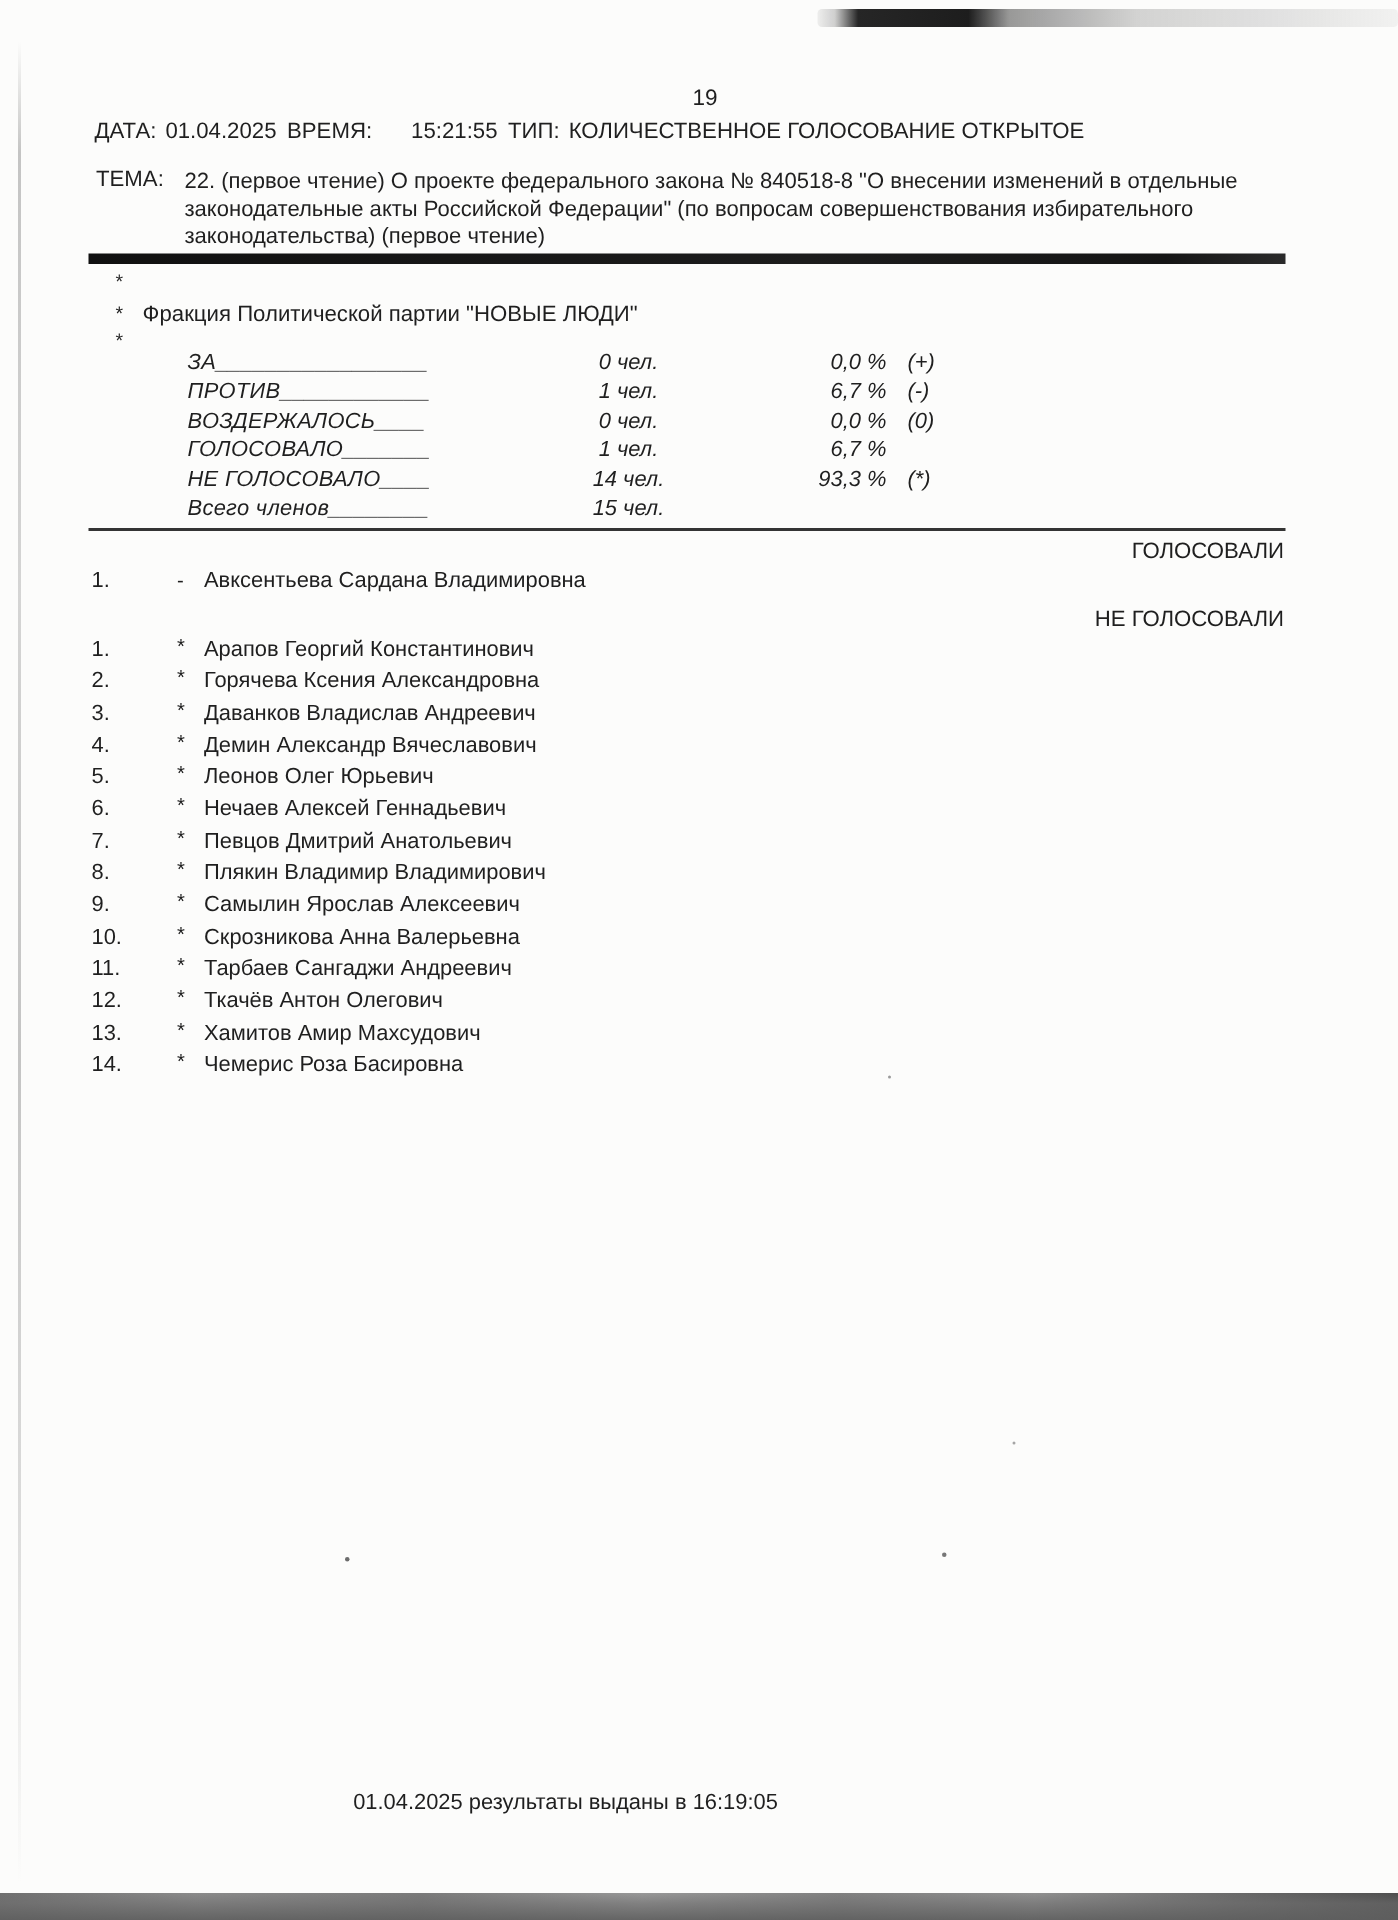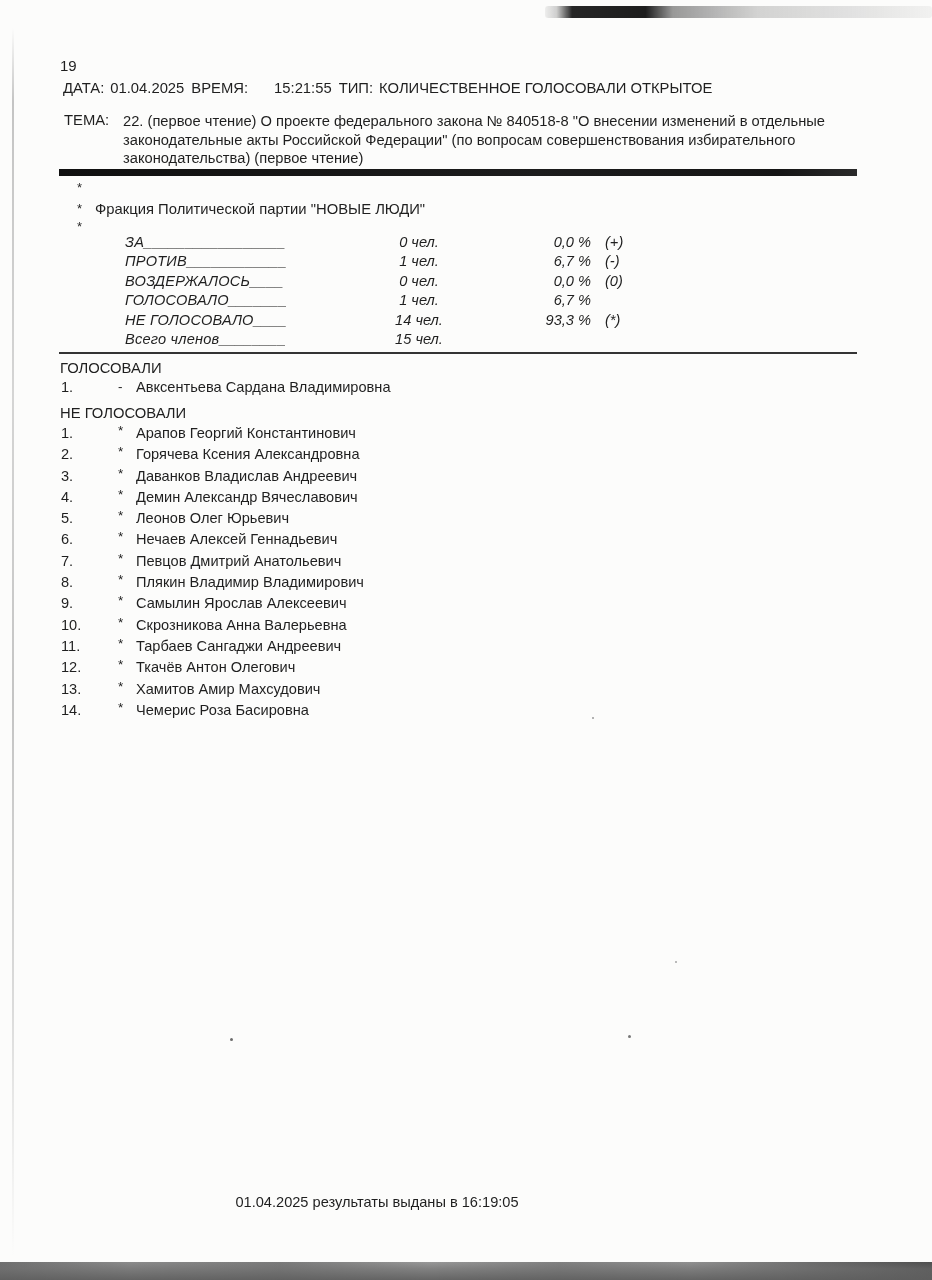--- a/index.html
+++ b/index.html
@@ -37,22 +37,22 @@
         #989898 46%, #808080 60%, #909090 74%, #6a6a6a 88%, #4e4e4e 100%);
   }
   .speck { position: absolute; border-radius: 50%; background: #6c6c6c; }
   .speck.s1 { left: 230px; top: 1038px; width: 3px; height: 3px; }
   .speck.s2 { left: 628px; top: 1035px; width: 3px; height: 3px; background:#777; }
   .speck.s3 { left: 592px; top: 717px; width: 2px; height: 2px; background:#9a9a9a; }
   .speck.s4 { left: 675px; top: 961px; width: 2px; height: 2px; background:#a5a5a5; }
 
   
   .page-number {
-    position: absolute; left: 60px; top: 57px; width: 796px;
-    font-size: 15px;
+    position: absolute; left: 72px; top: 57px; width: 796px;
+    text-align: center; font-size: 15px;
   }
   .meta-line {
     position: absolute; left: 63px; top: 80px; width: 820px;
     font-size: 14.8px; white-space: nowrap;
   }
   .meta-line .v { margin-right: 7px; }
   .meta-line .lbl { margin-right: 6px; }
   .meta-line .gap2 { margin-left: 20px; }
 
   .tema-label { position: absolute; left: 64px; top: 112px; font-size: 14.8px; }
@@ -78,21 +78,21 @@
 
   .results { position: absolute; left: 125px; top: 234px; width: 560px; font-style: italic; }
   .r-row { position: relative; height: 19.4px; font-size: 14.6px; }
   .r-row .rlabel { position: absolute; left: 0; letter-spacing: .2px; }
   .r-row .rcount { position: absolute; left: 240px; width: 108px; text-align: center; }
   .r-row .rpct   { position: absolute; left: 372px; width: 94px; text-align: right; }
   .r-row .rsign  { position: absolute; left: 480px; }
 
   .sec-header {
     position: absolute; left: 60px; width: 796px;
-    text-align: left; font-size: 14.8px;
+    text-align: right; font-size: 14.8px;
   }
   .voted-header { top: 360px; }
   .nv-header { top: 405px; }
 
   .name-list { position: absolute; left: 60px; width: 700px; }
   .voted-list { top: 379px; }
   .nv-list { top: 425px; }
   .name-row { position: relative; height: 21.3px; font-size: 14.6px; }
   .name-row .num  { position: absolute; left: 1px; }
   .name-row .mark { position: absolute; left: 58px; font-size: 13.5px; }
@@ -113,21 +113,21 @@
   <div class="streak-top"></div>
   <div class="bottom-bar"></div>
   <div class="speck s1"></div>
   <div class="speck s2"></div>
   <div class="speck s3"></div>
   <div class="speck s4"></div>
 
   <div class="page-number">19</div>
 
   <div class="meta-line">
-    <span class="lbl">ДАТА:</span><span class="v">01.04.2025</span><span class="lbl">ВРЕМЯ:</span><span class="v gap2">15:21:55</span><span class="lbl">ТИП:</span><span>КОЛИЧЕСТВЕННОЕ ГОЛОСОВАЛИ ОТКРЫТОЕ</span>
+    <span class="lbl">ДАТА:</span><span class="v">01.04.2025</span><span class="lbl">ВРЕМЯ:</span><span class="v gap2">15:21:55</span><span class="lbl">ТИП:</span><span>КОЛИЧЕСТВЕННОЕ ГОЛОСОВАНИЕ ОТКРЫТОЕ</span>
   </div>
 
   <div class="tema-label">ТЕМА:</div>
   <div class="tema-text">22. (первое чтение) О проекте федерального закона № 840518-8 "О внесении изменений в отдельные законодательные акты Российской Федерации" (по вопросам совершенствования избирательного законодательства) (первое чтение)</div>
 
   <div class="rule-thick"></div>
 
   <div class="ast ast1">*</div>
   <div class="fraction-line">
     <span class="mark">*</span><span>Фракция Политической партии "НОВЫЕ ЛЮДИ"</span>

